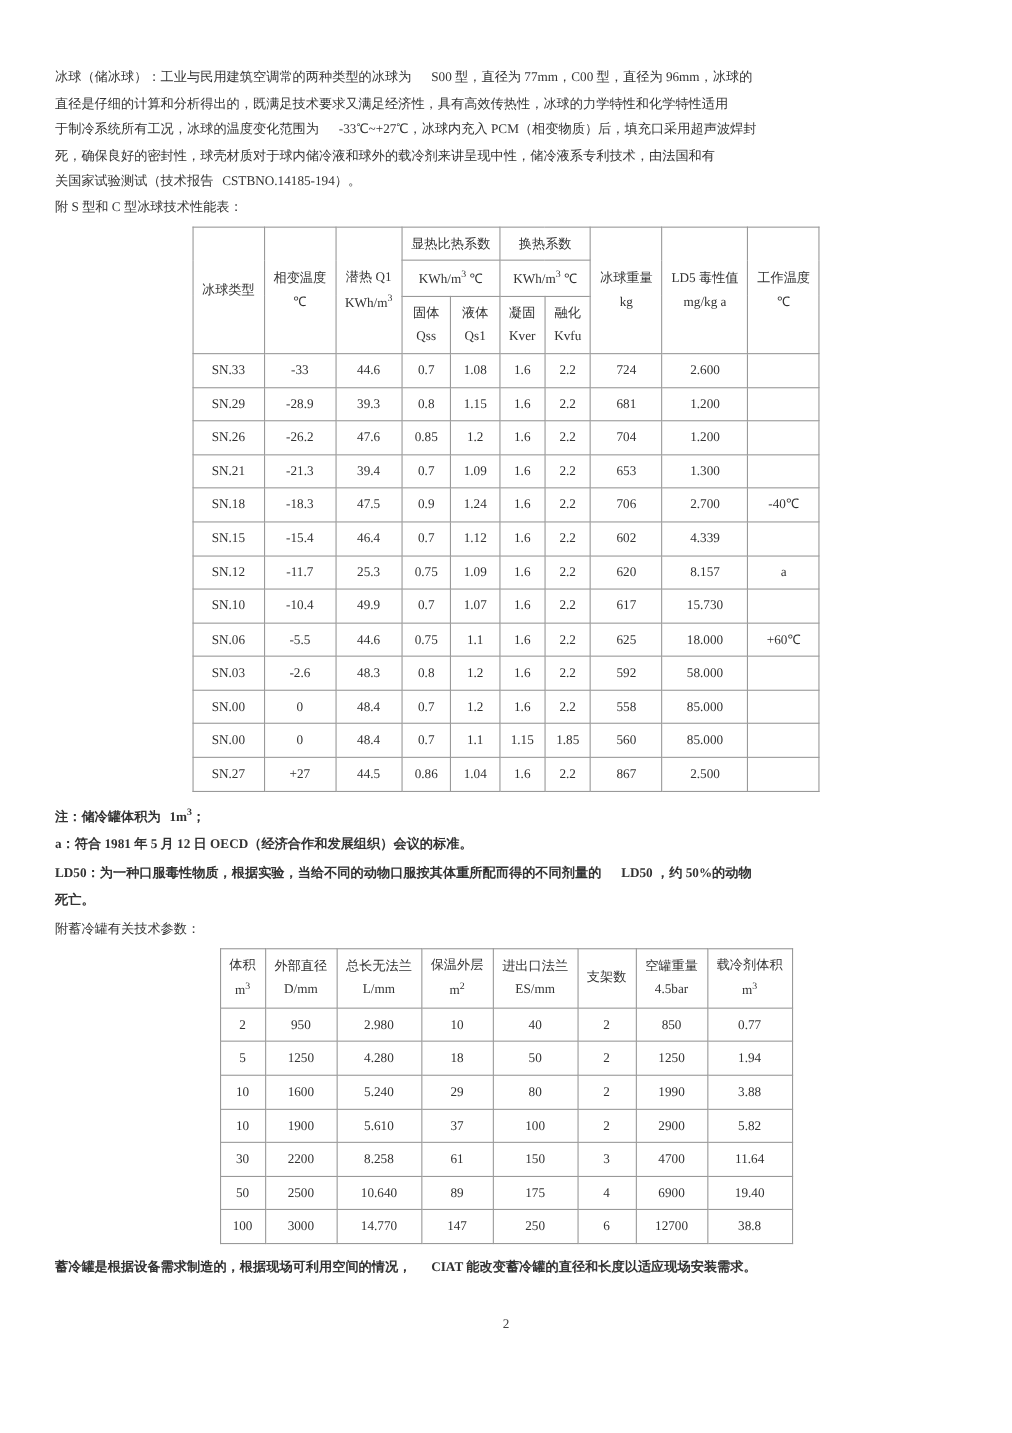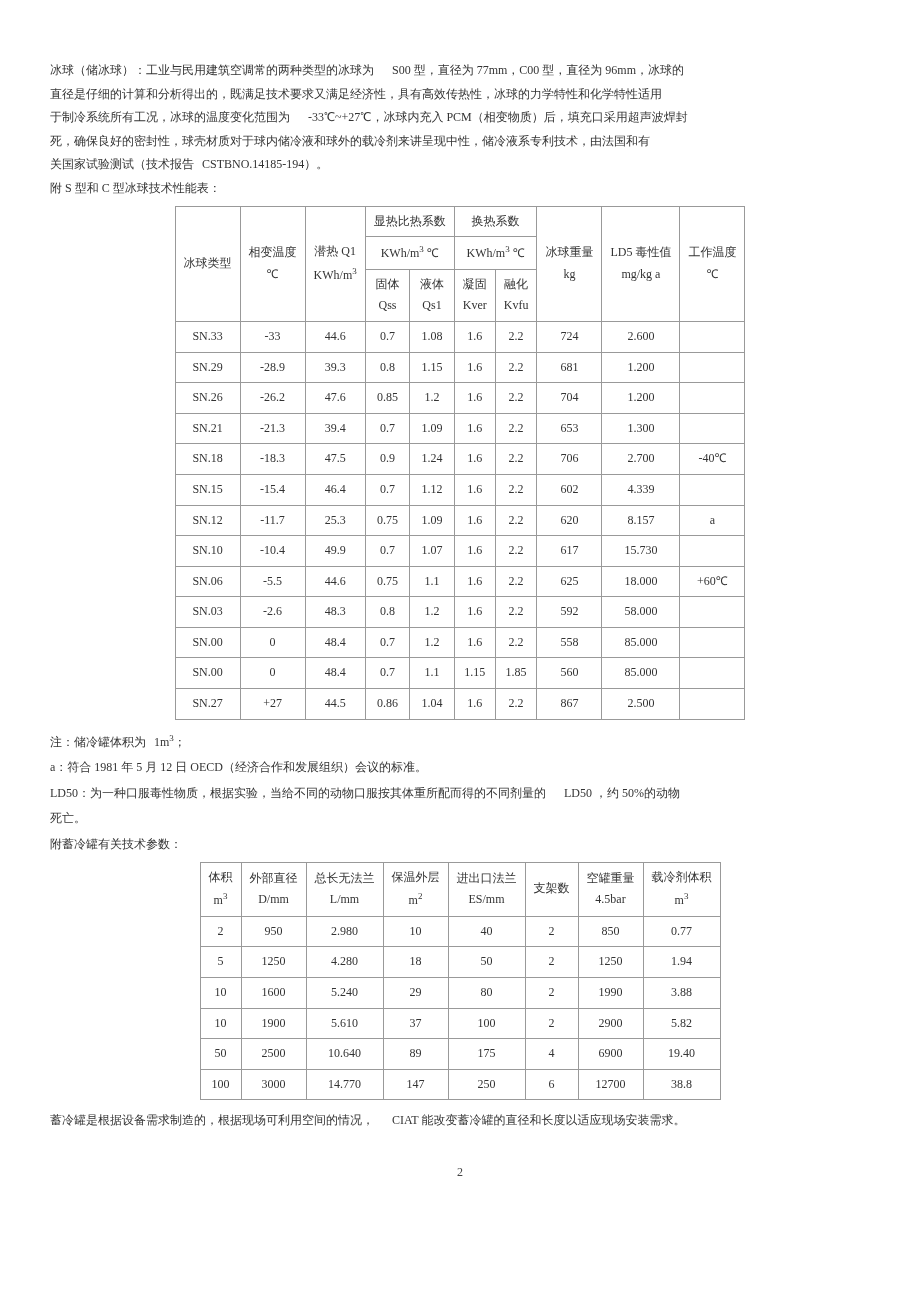--- a/index.html
+++ b/index.html
@@ -12,20 +12,21 @@
       width: 820px;
       line-height: 1.8;
     }
     .para {
       text-align: justify;
       margin: 0 0 2px 0;
     }
     .note-para {
       text-align: justify;
       margin: 4px 0;
+      font-weight: bold;
     }
     .inline-seg {
       display: inline;
     }
     table {
       border-collapse: collapse;
       margin: 6px auto 10px auto;
     }
     td, th {
       border: 1px solid #999;
@@ -372,20 +373,30 @@
         <td>10</td>
         <td>1900</td>
         <td>5.610</td>
         <td>37</td>
         <td>100</td>
         <td>2</td>
         <td>2900</td>
         <td>5.82</td>
       </tr>
       <tr>
+        <td>30</td>
+        <td>2200</td>
+        <td>8.258</td>
+        <td>61</td>
+        <td>150</td>
+        <td>3</td>
+        <td>4700</td>
+        <td>11.64</td>
+      </tr>
+      <tr>
         <td>50</td>
         <td>2500</td>
         <td>10.640</td>
         <td>89</td>
         <td>175</td>
         <td>4</td>
         <td>6900</td>
         <td>19.40</td>
       </tr>
       <tr>

